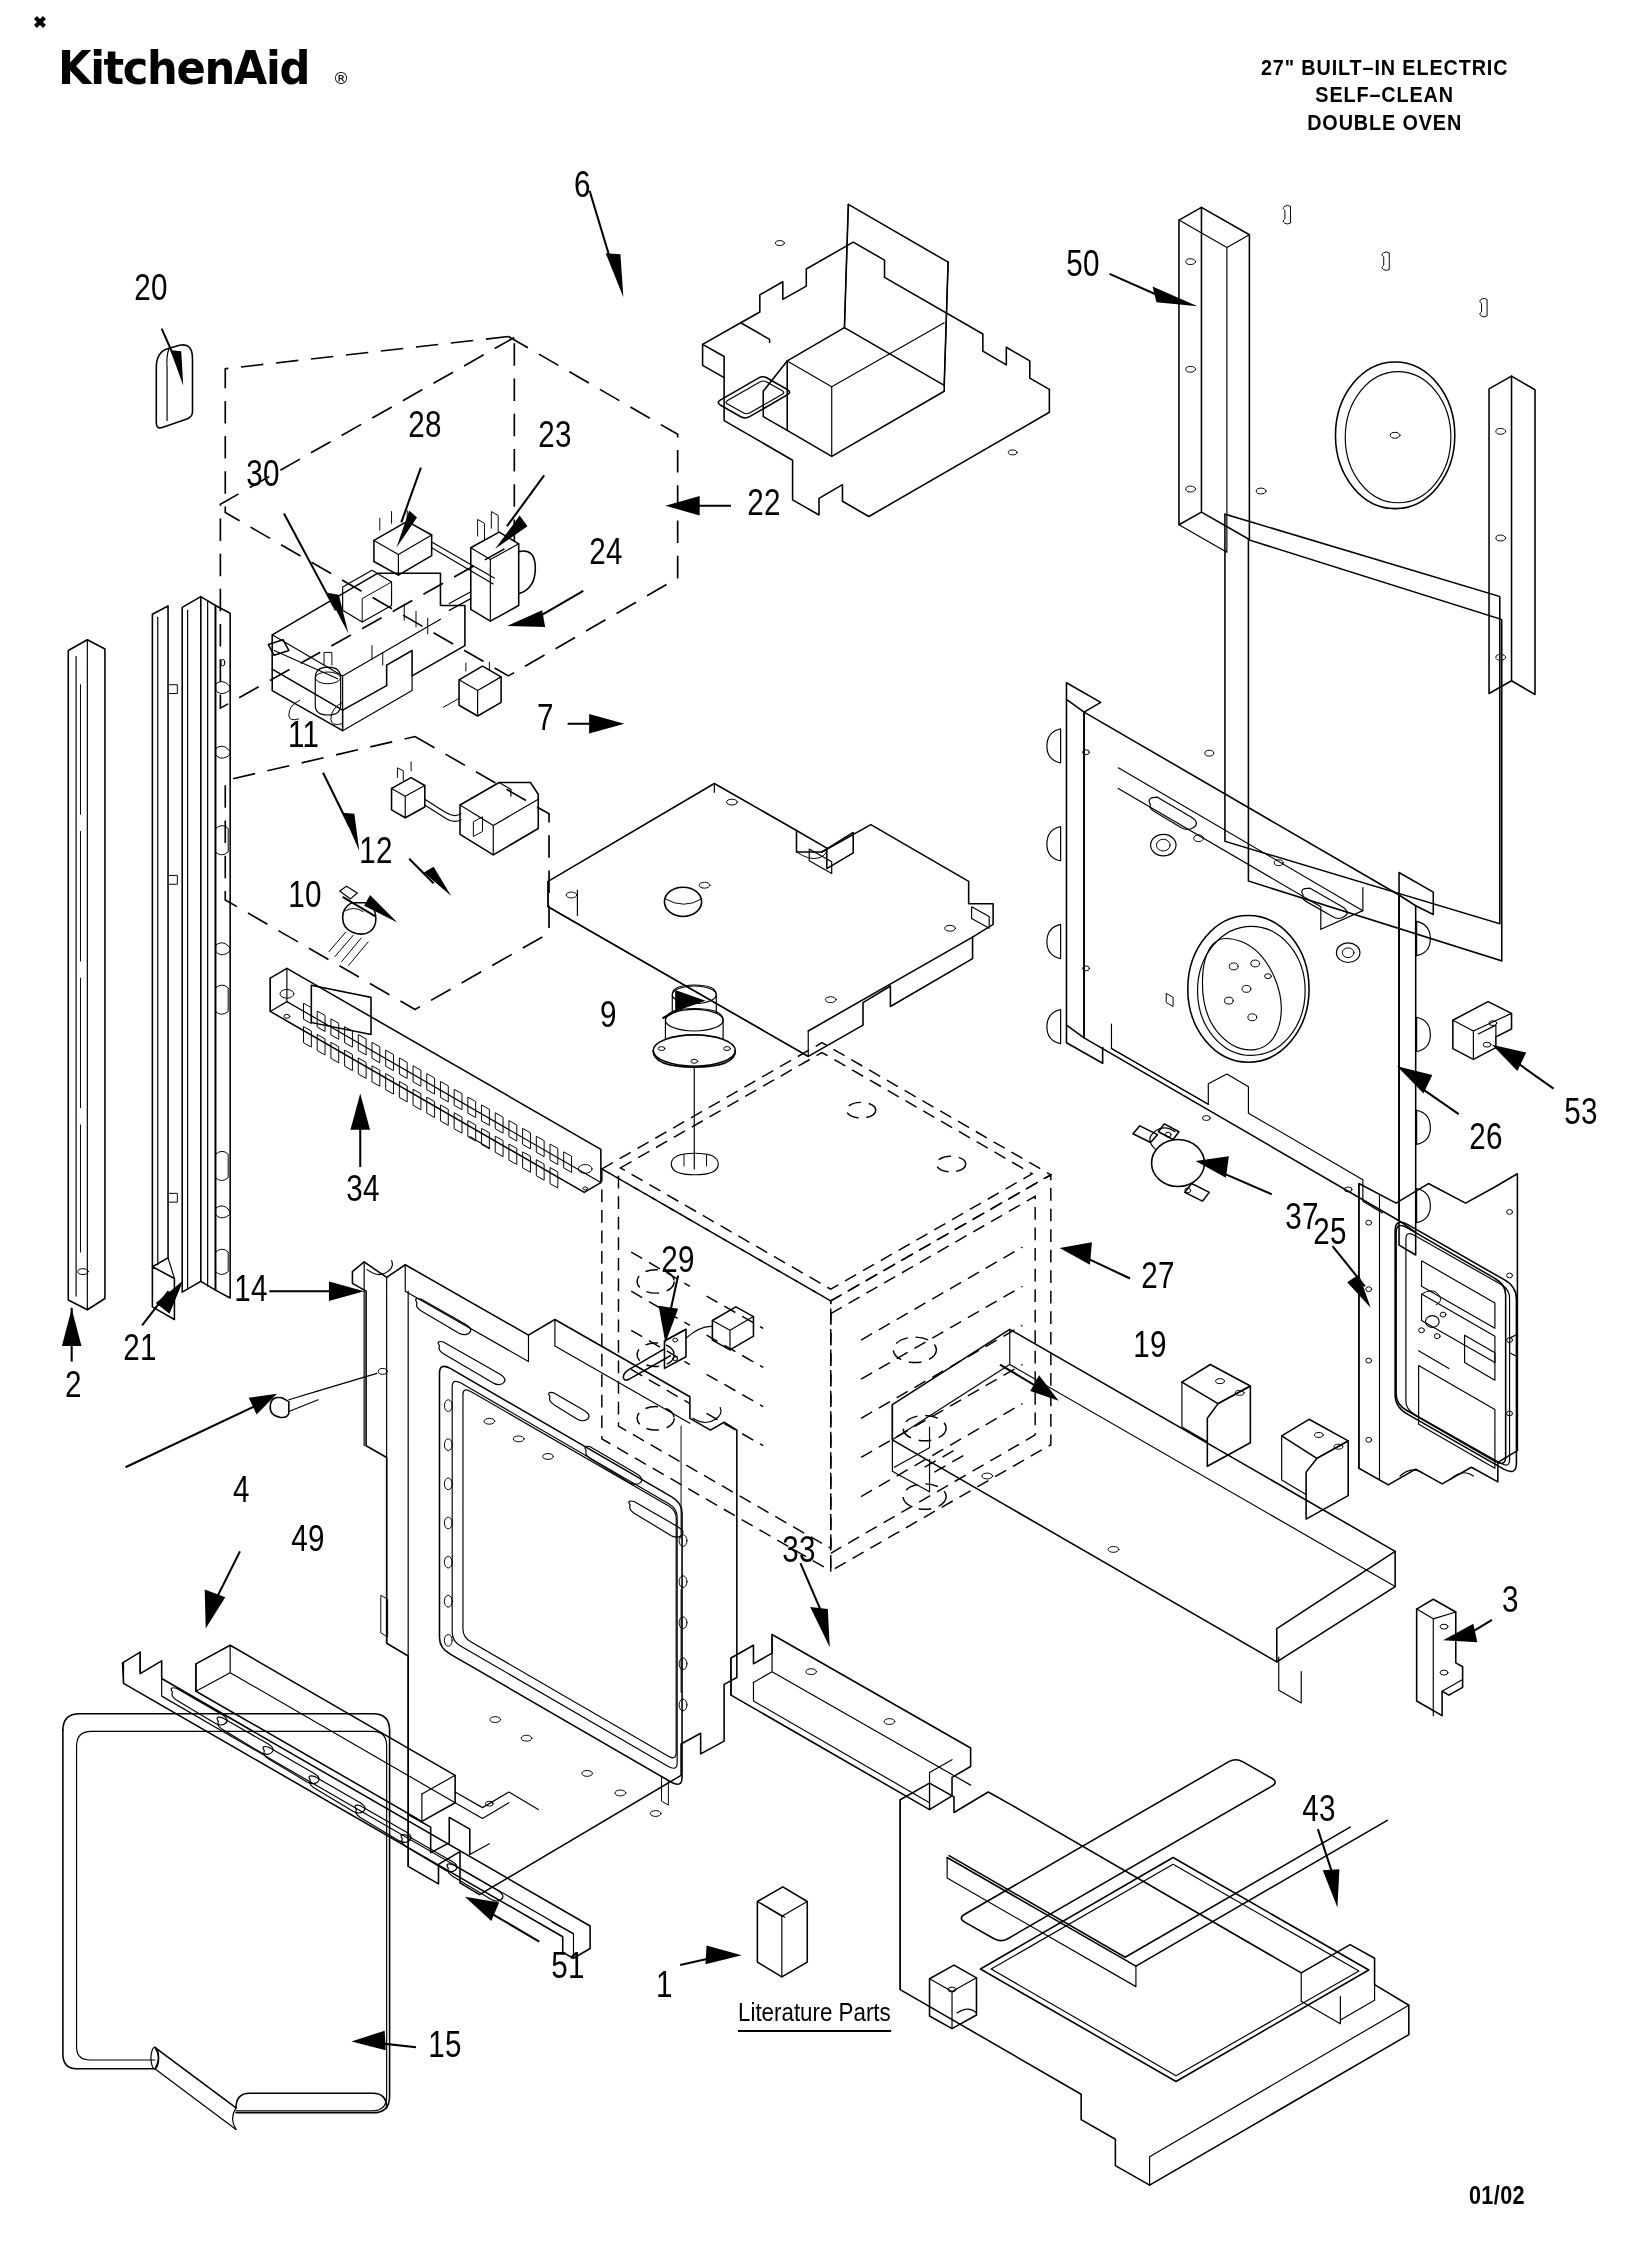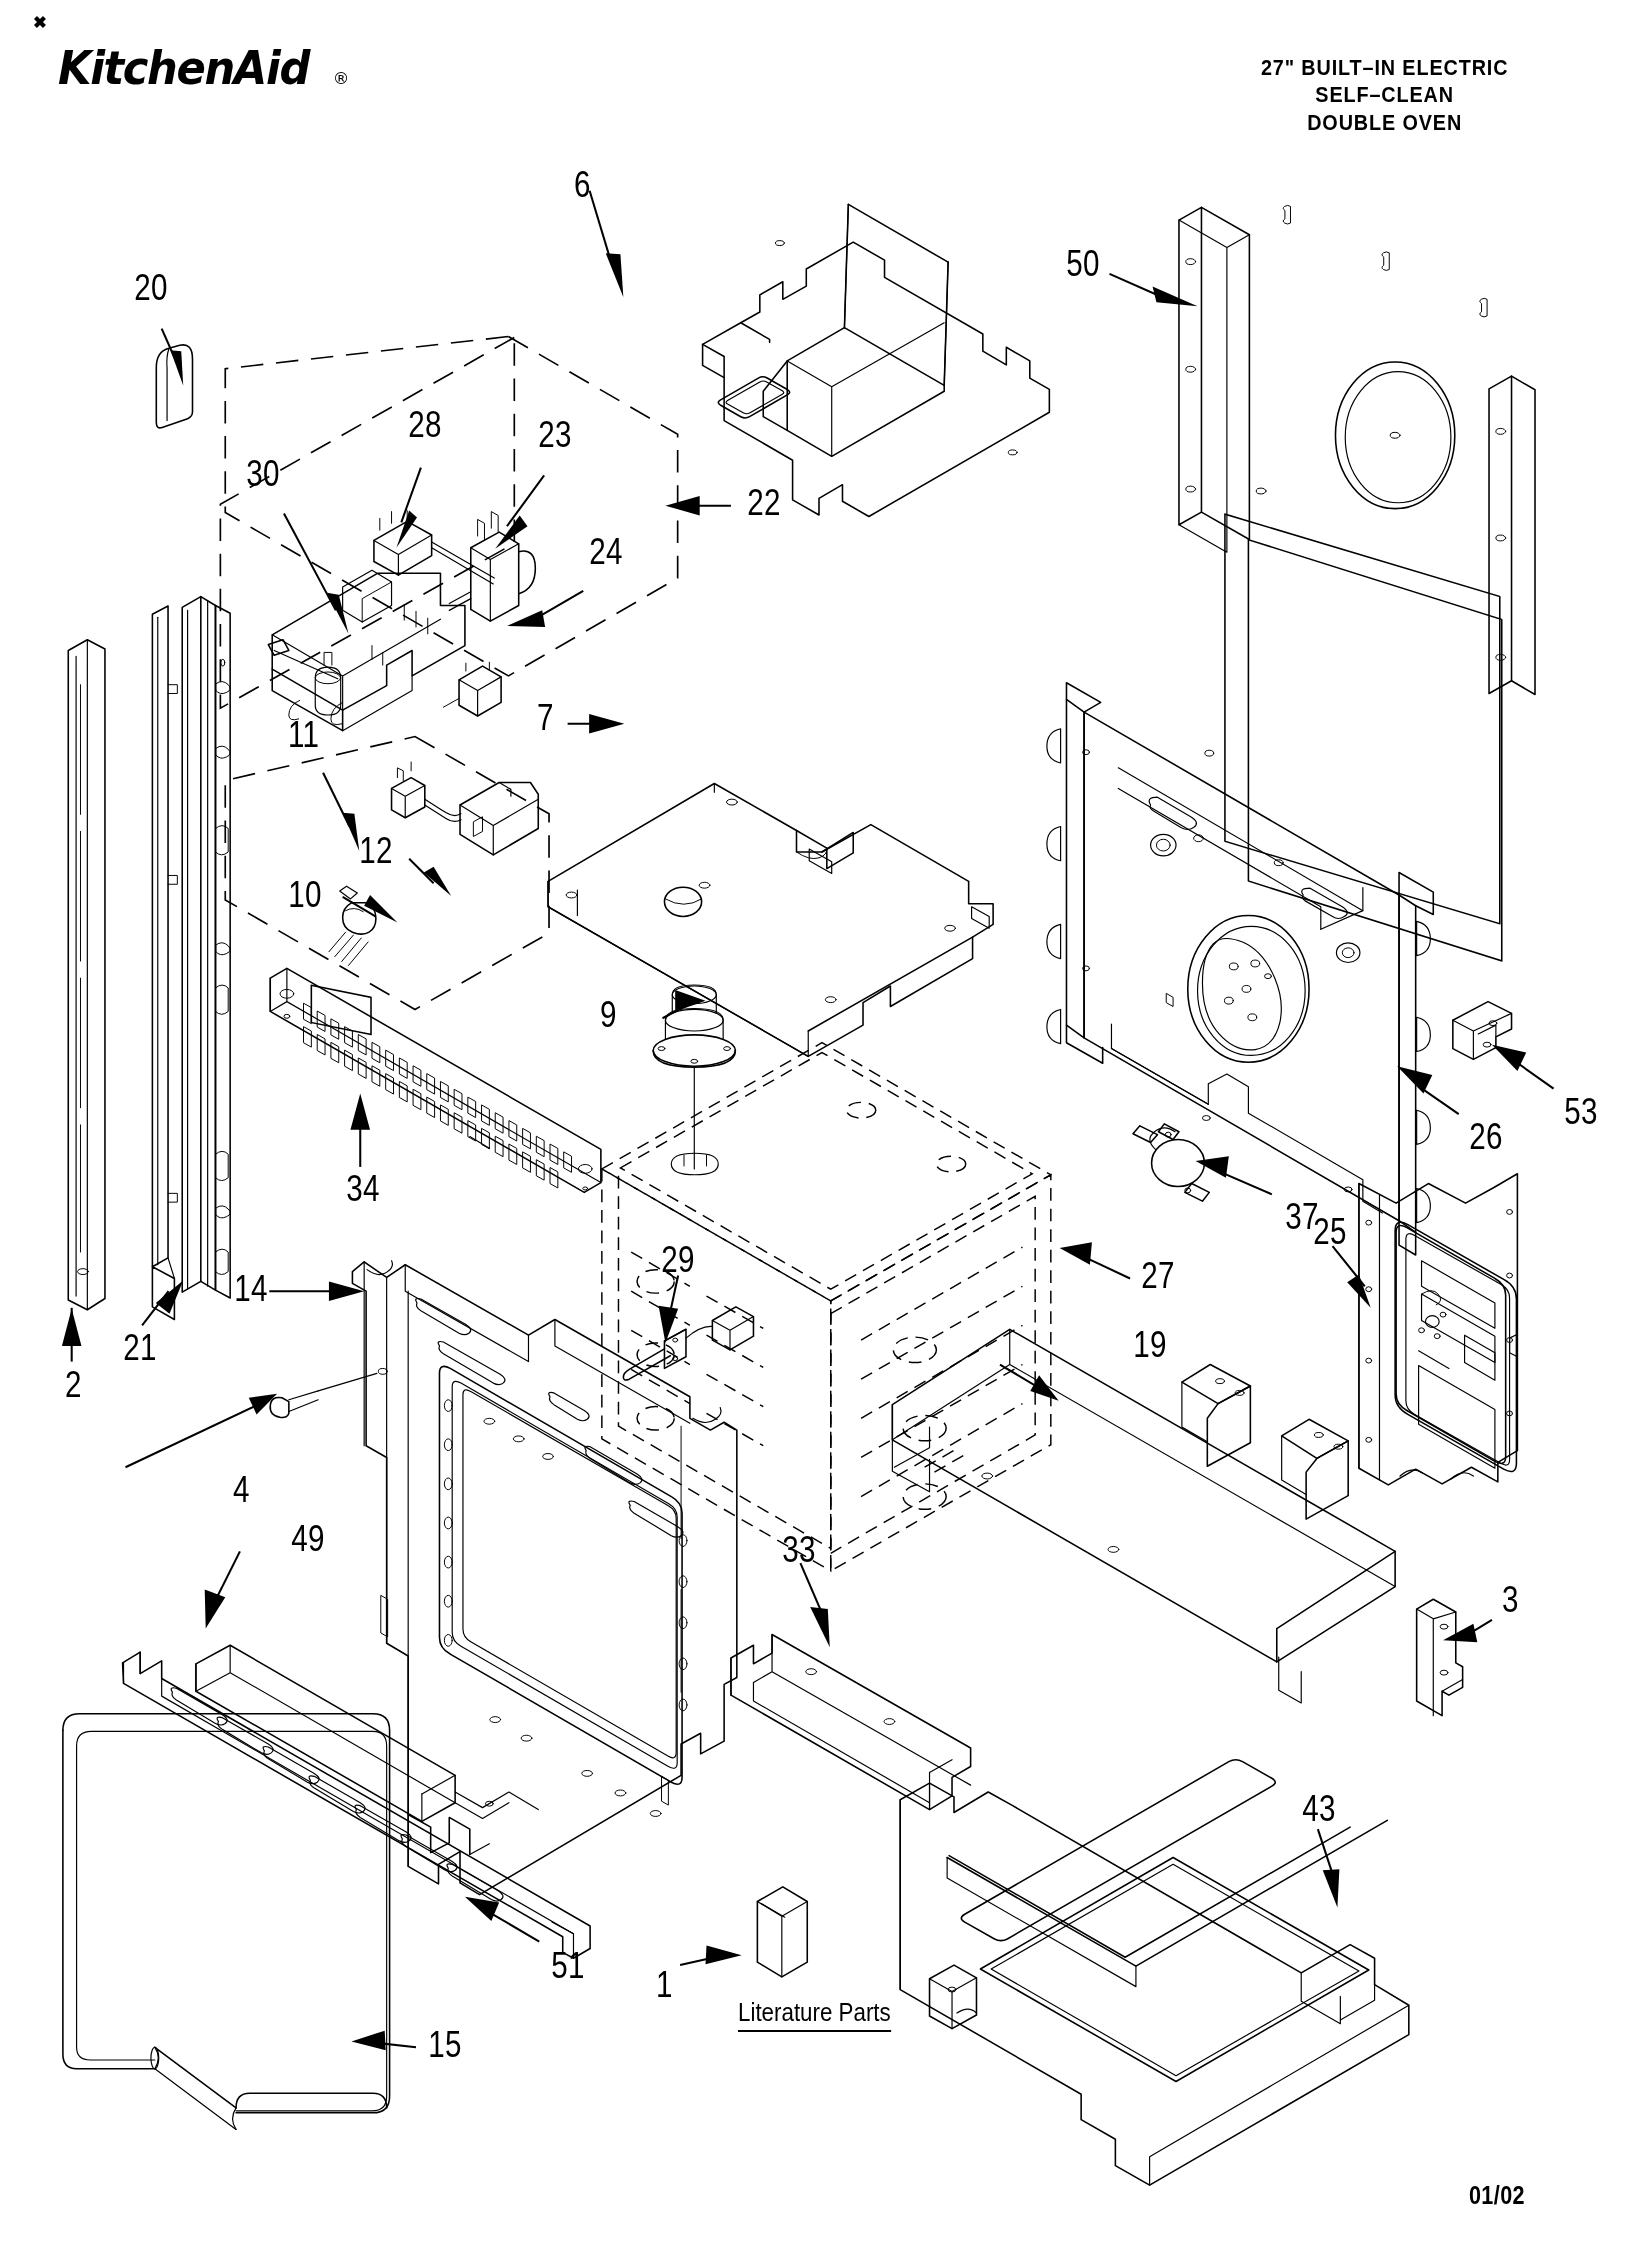--- a/index.html
+++ b/index.html
@@ -14,21 +14,21 @@
   #artboard{position:absolute;inset:0;}
   .reg-mark{
     position:absolute;left:33px;top:17px;
     width:12.7px;height:12.7px;
     font-size:16.6px;line-height:12.7px;font-weight:bold;
     font-family:"Liberation Sans",sans-serif;color:#000;
   }
   
   #logo{
     position:absolute;left:58px;top:44px;
-    display:flex;align-items:flex-end;font-style:italic;
+    display:flex;align-items:flex-end;
   }
   #logo .word{
     font-family:"DejaVu Sans",sans-serif;
     font-weight:bold;
     font-size:47px;
     letter-spacing:-1.5px;
     color:#000;
     line-height:1;
     transform:scaleX(0.92);
     transform-origin:left bottom;

